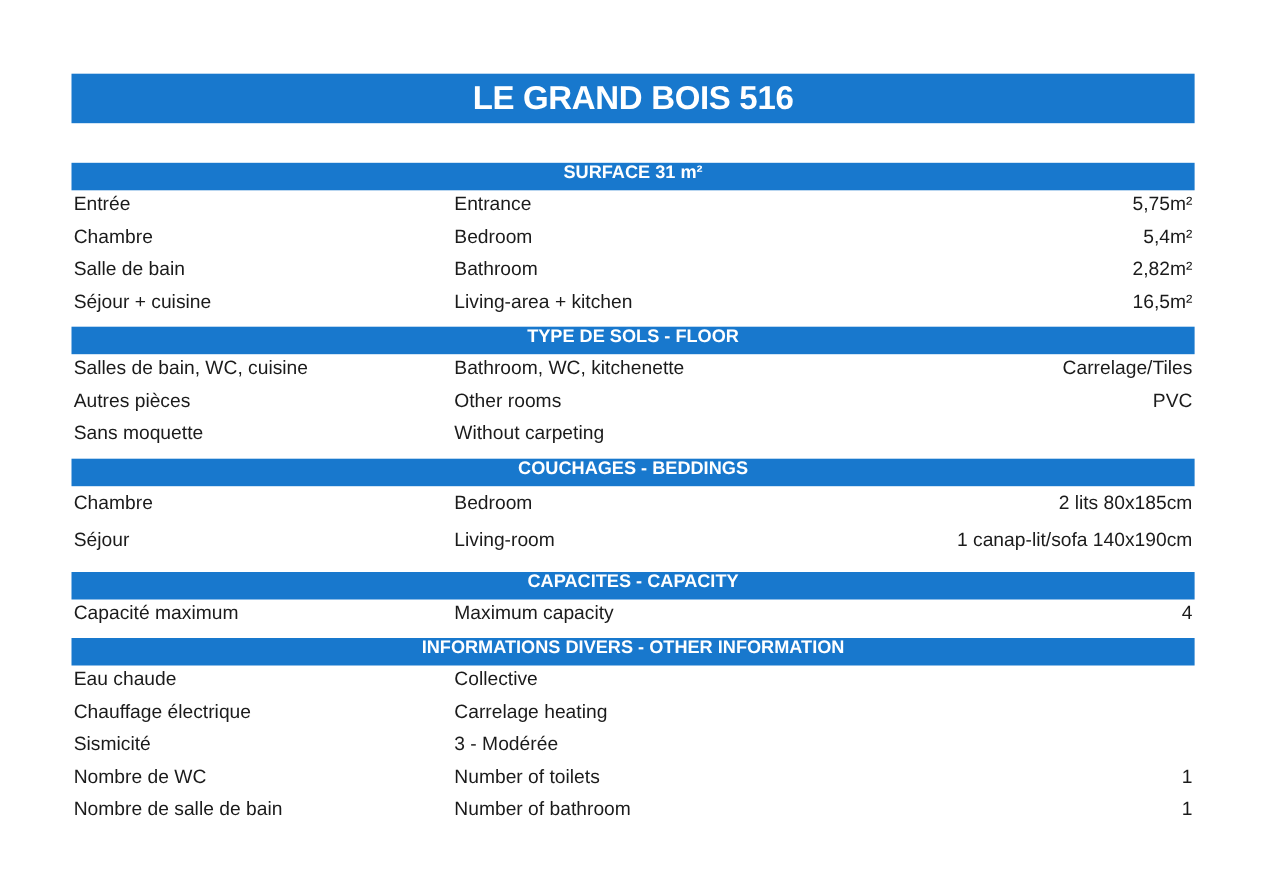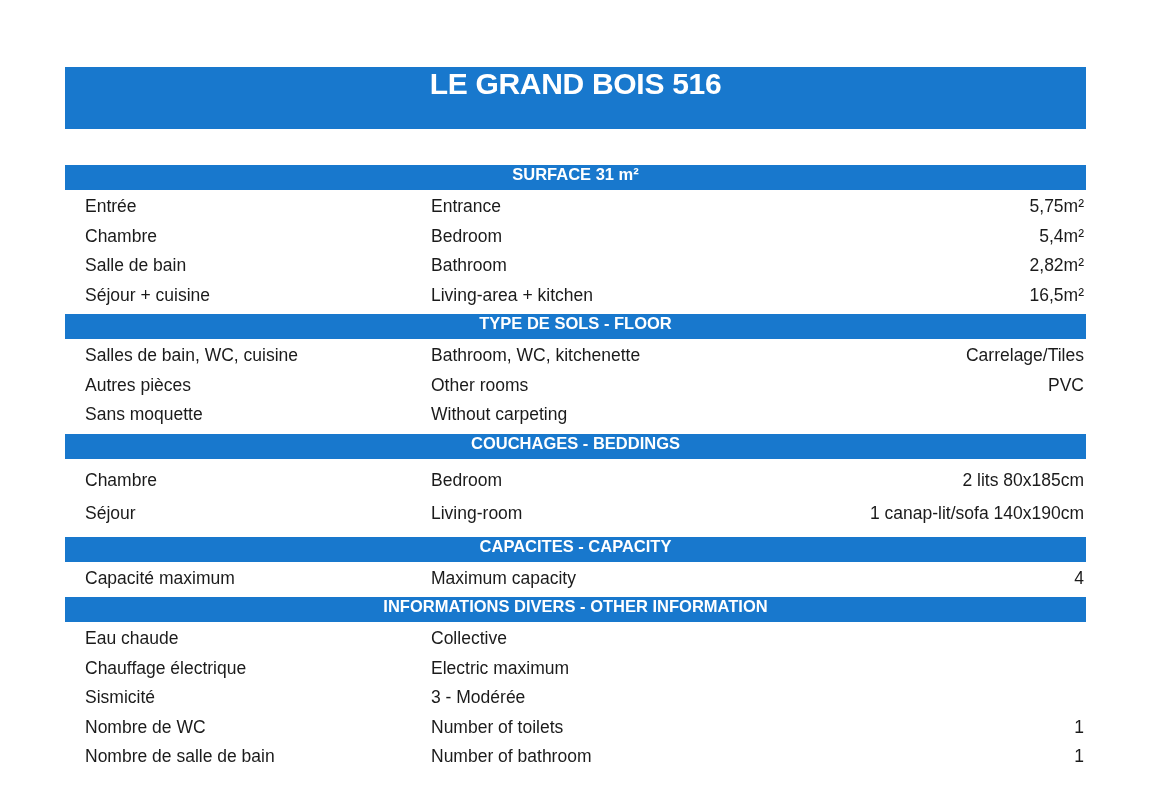--- a/index.html
+++ b/index.html
@@ -18,51 +18,49 @@
     font-family: "Liberation Sans", sans-serif;
     overflow: hidden;
   }
   .sheet {
     position: absolute;
     left: 65px;
     top: 67px;
     width: 1021px;
   }
   .title-bar {
-    height: 62px;
+    height: 45px;
     background: var(--bar-blue);
     color: var(--bar-text);
     display: flex;
-    align-items: flex-start;
+    align-items: center;
     justify-content: center;
     font-weight: bold;
     font-size: 30px;
     letter-spacing: -0.3px;
   }
   .title-gap { height: 34px; }
   .section-header {
     height: 25px;
     margin-top: 2px;
     background: var(--bar-blue);
     color: var(--bar-text);
     display: flex;
     align-items: flex-start;
     justify-content: center;
     font-weight: bold;
     font-size: 16.5px;
   }
   .rows { padding: 2px 0; }
   .row {
     display: flex;
-    align-items: center;
     height: 29.5px;
     font-size: 17.5px;
     color: var(--body-text);
     padding: 0 2px;
-    margin-left: 18px;
   }
   .row .fr { width: 346px; flex: 0 0 346px; }
   .row .en { flex: 1 1 auto; }
   .row .val { flex: 0 0 auto; text-align: right; white-space: nowrap; }
   .section.tall-rows .rows { padding: 5px 0 4px 0; }
   .section.tall-rows .row { height: 33.5px; }
 </style>
 </head>
 <body>
 
@@ -160,21 +158,21 @@
     <div class="section-header">
       <span>INFORMATIONS DIVERS - OTHER INFORMATION</span>
     </div>
     <div class="rows">
       <div class="row">
         <div class="fr">Eau chaude</div>
         <div class="val">Collective</div>
       </div>
       <div class="row">
         <div class="fr">Chauffage électrique</div>
-        <div class="en">Electric maximum</div>
+        <div class="en">Carrelage heating</div>
         <div class="val"></div>
       </div>
       <div class="row">
         <div class="fr">Sismicité</div>
         <div class="val">3 - Modérée</div>
       </div>
       <div class="row">
         <div class="fr">Nombre de WC</div>
         <div class="en">Number of toilets</div>
         <div class="val">1</div>

